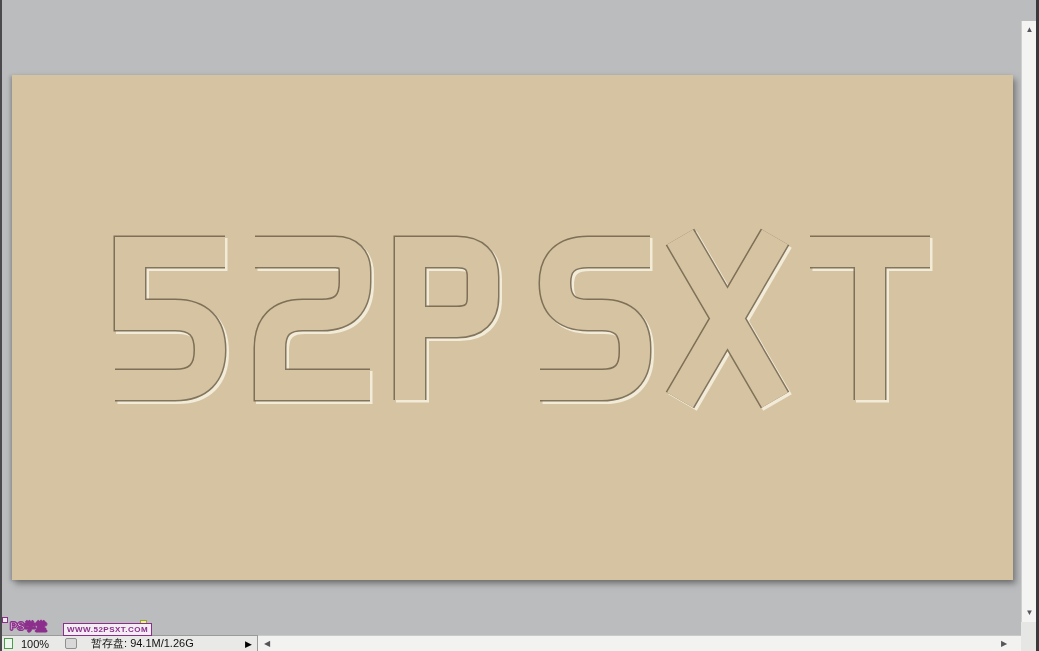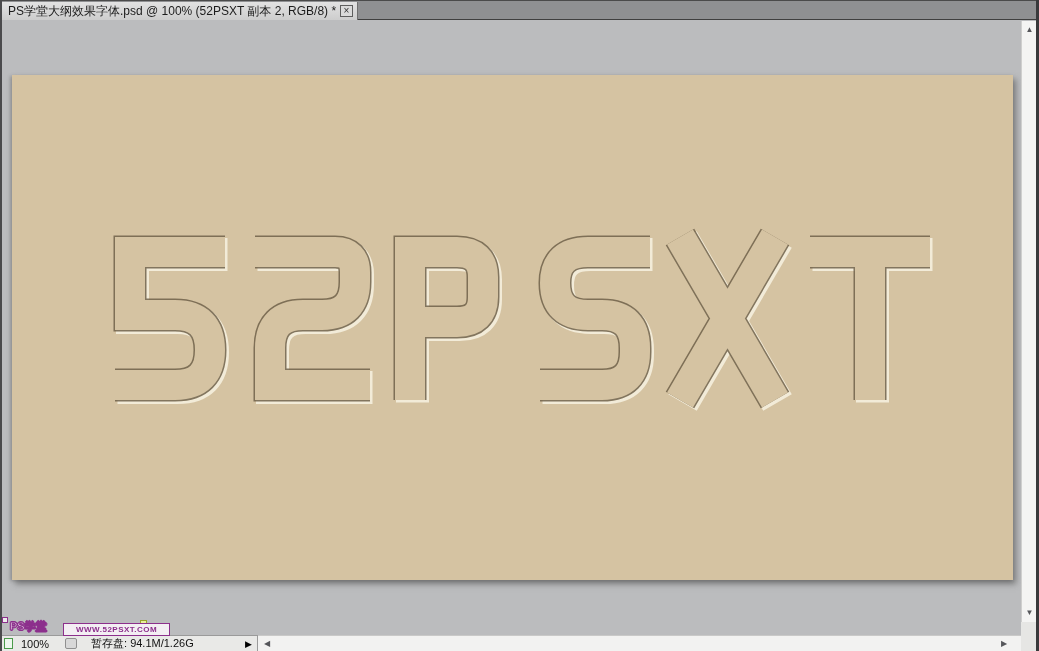--- a/index.html
+++ b/index.html
@@ -62,33 +62,27 @@
   .hs-right{right:10px;}
 
   
   .watermark{position:absolute;left:2px;top:617px;width:170px;height:20px;pointer-events:none;}
   .wm-corner{position:absolute;left:0;top:0;width:6px;height:6px;border:1px solid #8c2f8c;background:#eee;}
   .wm-corner2{position:absolute;left:138px;top:3px;width:7px;height:7px;border:1px solid #9aa52a;background:#e8f09a;}
   .wm-name{position:absolute;left:8px;top:2px;font-size:11px;font-weight:bold;
            color:#f8f0f8;-webkit-text-stroke:1px #8c2f8c;
            text-shadow:1px 0 #8c2f8c,-1px 0 #8c2f8c,0 1px #8c2f8c,0 -1px #8c2f8c;}
   .wm-url{position:absolute;left:61px;top:6px;font-size:8px;font-weight:bold;letter-spacing:.5px;
-          color:#8c2f8c;background:#f3eef3;border:1px solid #8c2f8c;padding:1px 12px;white-space:nowrap;}
+          color:#8c2f8c;background:#f3eef3;border:1px solid #8c2f8c;padding:1px 3px;white-space:nowrap;}
 </style>
 </head>
 <body>
 
 <div class="stage">
 
-  <div class="tabbar">
-    <div class="doc-tab">
-      <span class="doc-title">PS学堂大纲效果字体.psd @ 100% (52PSXT 副本 2, RGB/8) *</span>
-      <span class="close-box">×</span>
-    </div>
-  </div>
 
   <div class="workspace">
     <div class="canvas">
       <svg width="1001" height="505" viewBox="0 0 1001 505" aria-label="52PSXT">
         <defs>
           <path id="g5" d="M110 15 L15 15 L15 78 L60 78 Q95 78 95 113 Q95 148 60 148 L0 148"></path>
           <path id="g2" d="M0 15 L80 15 Q100 15 100 35 L100 45 Q100 78 67 78 L48 78 Q15 78 15 111 L15 148 L115 148"></path>
           <path id="gP" d="M15 163 L15 15 L62 15 Q88 15 88 40 L88 60 Q88 85 62 85 L15 85"></path>
           <path id="gS" d="M110 15 L48 15 Q15 15 15 46 Q15 78 48 78 L62 78 Q95 78 95 111 L95 115 Q95 148 62 148 L0 148"></path>
           <path id="gX" d="M15 0 L110 163 M110 0 L15 163"></path>

